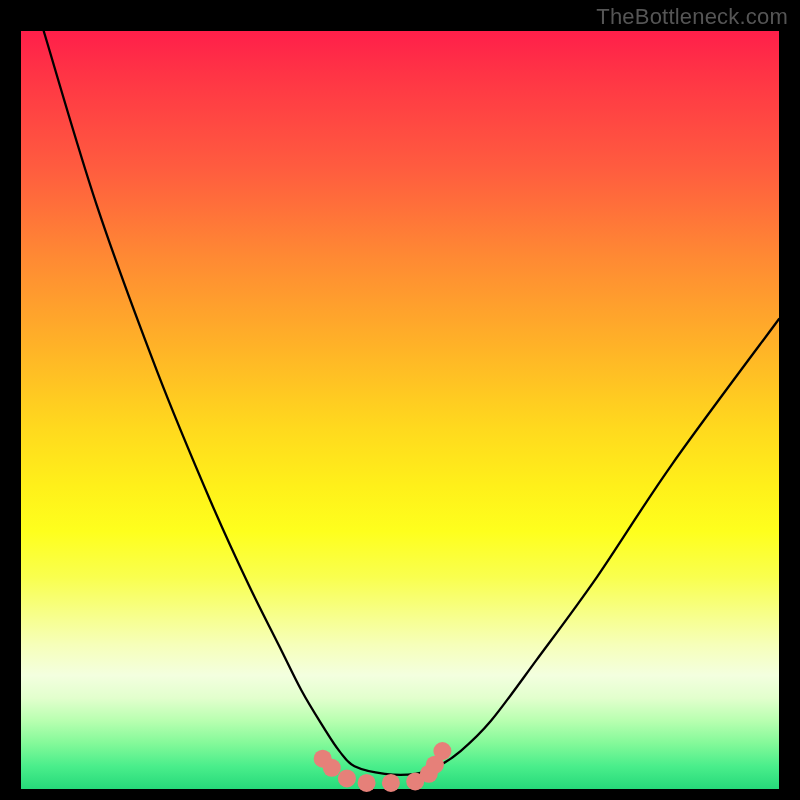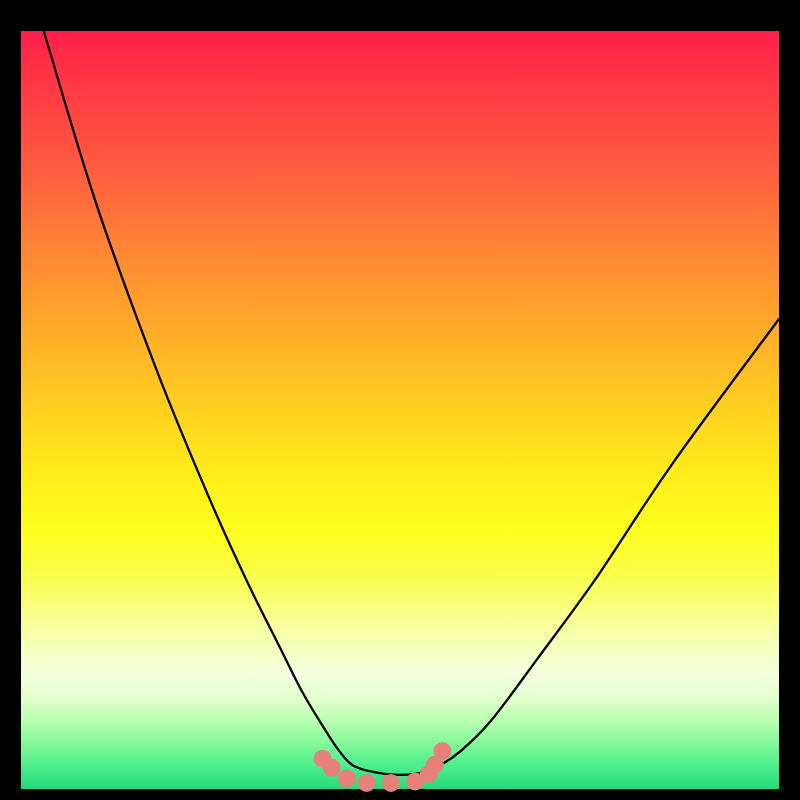--- a/index.html
+++ b/index.html
@@ -60,20 +60,21 @@
     width: 758px;
     height: 758px;
     overflow: visible;
   }
 </style>
 </head>
 <body>
 
 <div class="frame">
 
+  <div class="watermark">TheBottleneck.com</div>
 
   <div class="plot-box">
     <svg class="curve" viewBox="0 0 758 758">
       <path d="M 22.7 0.0 C 31.6 29.1, 56.8 117.5, 75.8 174.3 C 94.8 231.2, 117.5 291.8, 136.4 341.1 C 155.4 390.4, 174.3 434.6, 189.5 470.0 C 204.7 505.3, 216.0 529.3, 227.4 553.3 C 238.8 577.3, 248.9 596.3, 257.7 614.0 C 266.6 631.7, 272.9 645.6, 280.5 659.5 C 288.0 673.4, 296.9 687.3, 303.2 697.4 C 309.5 707.5, 313.3 713.8, 318.4 720.1 C 323.4 726.4, 325.9 731.5, 333.5 735.3 C 341.1 739.0, 353.7 741.6, 363.8 742.8 C 373.9 744.1, 385.3 744.1, 394.2 742.8 C 403.0 741.6, 409.3 739.0, 416.9 735.3 C 424.5 731.5, 430.8 727.7, 439.6 720.1 C 448.5 712.5, 457.3 704.9, 470.0 689.8 C 482.6 674.6, 497.8 653.1, 515.4 629.1 C 533.1 605.1, 553.3 578.6, 576.1 545.8 C 598.8 512.9, 621.6 475.0, 651.9 432.1 C 682.2 389.1, 740.3 312.0, 758.0 288.0" fill="none" stroke="#000" stroke-width="2.3" stroke-linecap="round"></path>
       <g>
           <circle cx="301.7" cy="727.7" r="9" fill="#e68079"></circle>
           <circle cx="310.8" cy="736.8" r="9" fill="#e68079"></circle>
           <circle cx="325.9" cy="747.4" r="9" fill="#e68079"></circle>
           <circle cx="345.6" cy="751.9" r="9" fill="#e68079"></circle>
           <circle cx="369.9" cy="751.9" r="9" fill="#e68079"></circle>

